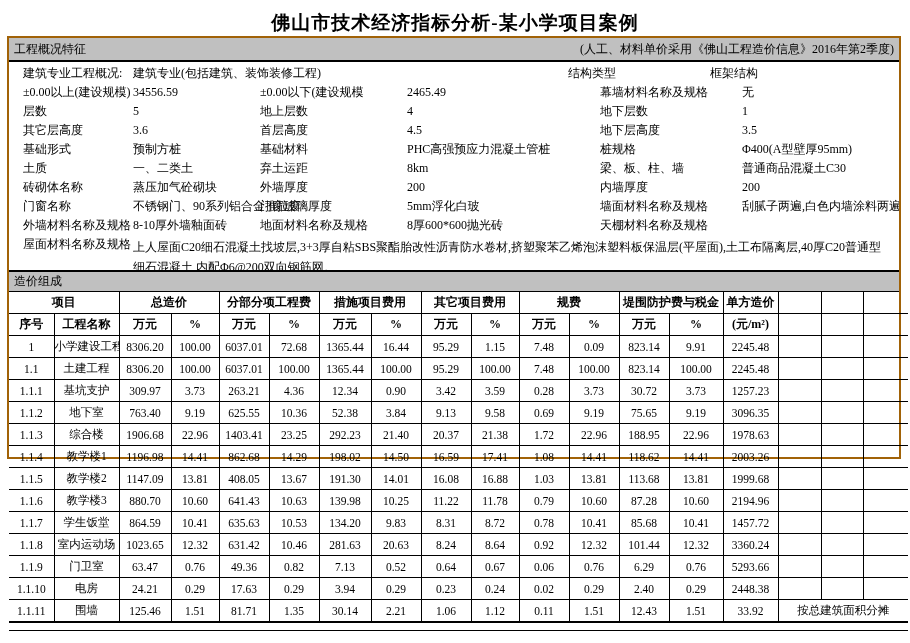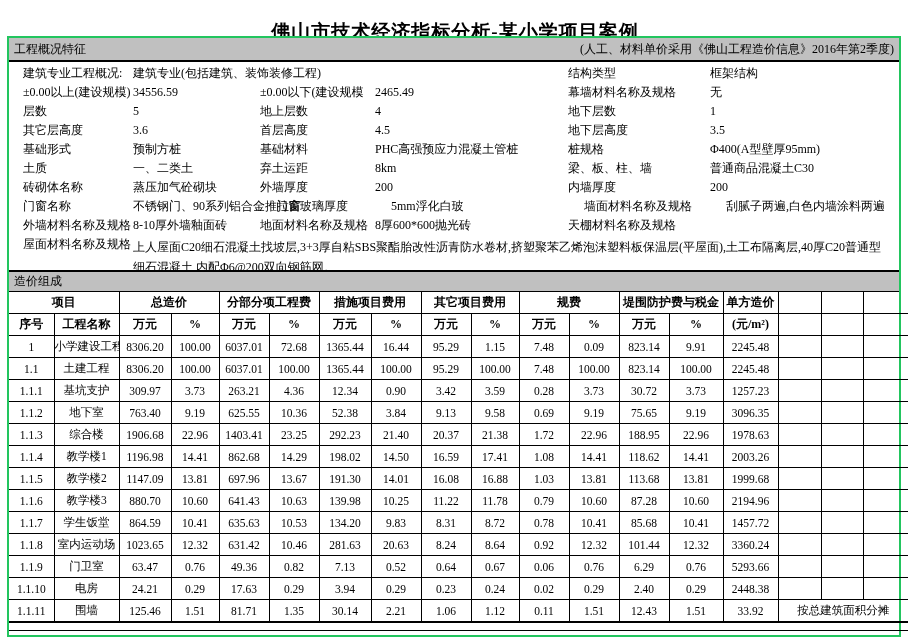--- a/index.html
+++ b/index.html
@@ -3,44 +3,44 @@
 <meta charset="utf-8">
 <style>
   html,body{margin:0;padding:0;}
   body{
     width:910px;height:643px;background:#ffffff;color:#000;
     font-family:"Liberation Serif","DejaVu Serif",serif;
     position:relative;overflow:hidden;
   }
   .page-title{
     position:absolute;top:10px;left:0;width:100%;
-    text-align:center;font-size:19px;font-weight:bold;letter-spacing:1px;margin-top:9px;
+    text-align:center;font-size:19px;font-weight:bold;letter-spacing:1px;
   }
   .sheet{
-    position:absolute;left:7px;top:36px;width:894px;height:601px;
-    border:2px solid #22c55e;box-sizing:border-box;background:#fff;
+    position:absolute;left:7px;top:36px;width:894px;height:423px;
+    border:2px solid #a16207;box-sizing:border-box;background:#fff;
   }
   .band{
     background:#c0c0c0;display:flex;justify-content:space-between;
     align-items:center;padding:0 5px;font-size:12px;box-sizing:border-box;
   }
   .band-top{height:24px;border-bottom:2px solid #000;}
   .band-mid{height:22px;border-top:2px solid #000;border-bottom:1px solid #000;}
   
   .info{padding:2px 0 0 0;height:208px;box-sizing:border-box;overflow:hidden;}
   .info-row{
     display:flex;align-items:flex-start;padding:0 14px;
     font-size:12px;line-height:19px;min-height:19px;overflow:hidden;white-space:nowrap;
   }
   .info-row span{display:block;}
   .c-l1{min-width:110px;}
   .c-v1{min-width:127px;}
   .c-v1.wide{min-width:435px;}
   .c-l2{min-width:115px;}
-  .c-v2{min-width:193px;}
+  .c-v2{min-width:193px;margin-left:32px;}
   .c-l3{min-width:142px;}
   .c-v3{flex:1;}
   .info-row.full{min-height:35px;}
   .info-row.full .c-full{
     flex:1;white-space:normal;line-height:20px;padding-top:2px;
   }
   
   table.cost{
     border-collapse:collapse;table-layout:fixed;width:100%;
     font-size:11.5px;
@@ -322,21 +322,21 @@
           <td>2003.26</td>
           <td></td>
           <td></td>
           <td></td>
         </tr>
         <tr>
           <td>1.1.5</td>
           <td>教学楼2</td>
           <td>1147.09</td>
           <td>13.81</td>
-          <td>697.96</td>
+          <td>408.05</td>
           <td>13.67</td>
           <td>191.30</td>
           <td>14.01</td>
           <td>16.08</td>
           <td>16.88</td>
           <td>1.03</td>
           <td>13.81</td>
           <td>113.68</td>
           <td>13.81</td>
           <td>1999.68</td>

